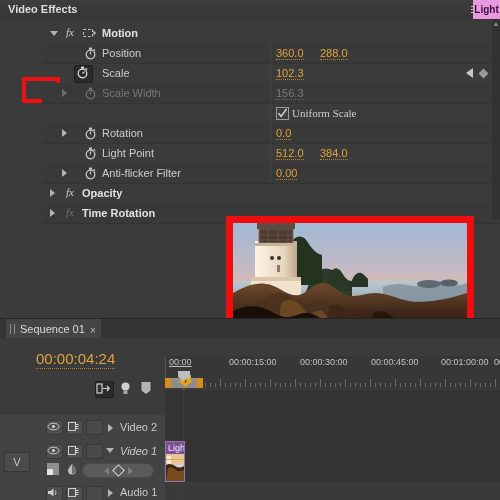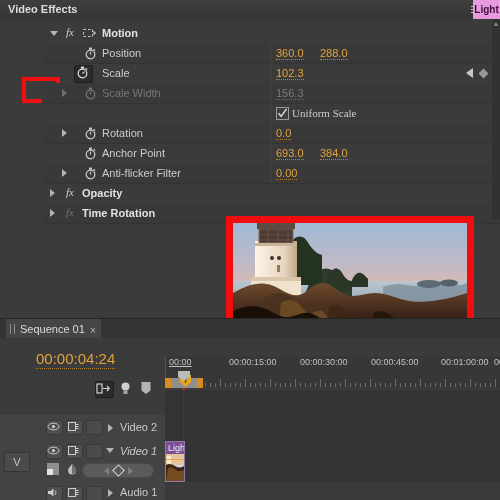--- a/index.html
+++ b/index.html
@@ -233,22 +233,22 @@
     <div class="row" style="top:124px;">
       <div class="rowline"></div>
       <span class="sw" style="left:42px;top:4px;">
         <svg width="13" height="13" viewBox="0 0 13 13">
           <circle cx="6.5" cy="7.5" r="4.3" fill="none" stroke="#cfcfcf" stroke-width="1.2"></circle>
           <path d="M6.5 7.5V4.6" stroke="#cfcfcf" stroke-width="1.1"></path>
           <rect x="5" y="0.6" width="3" height="2" fill="#cfcfcf"></rect>
           <path d="M9.6 2.1l1.6 1.6" stroke="#cfcfcf" stroke-width="1.1"></path>
         </svg>
       </span>
-      <span class="lbl" style="left:60px;top:4px;">Anchor Point</span>
-      <span class="val" style="left:234px;top:4px;">693.0</span>
+      <span class="lbl" style="left:60px;top:4px;">Light Point</span>
+      <span class="val" style="left:234px;top:4px;">512.0</span>
       <span class="val" style="left:278px;top:4px;">384.0</span>
     </div>
 
     <div class="row alt" style="top:144px;">
       <div class="rowline"></div>
       <i class="tri right" style="left:20px;top:6px;"></i>
       <span class="sw" style="left:42px;top:4px;">
         <svg width="13" height="13" viewBox="0 0 13 13">
           <circle cx="6.5" cy="7.5" r="4.3" fill="none" stroke="#cfcfcf" stroke-width="1.2"></circle>
           <path d="M6.5 7.5V4.6" stroke="#cfcfcf" stroke-width="1.1"></path>

